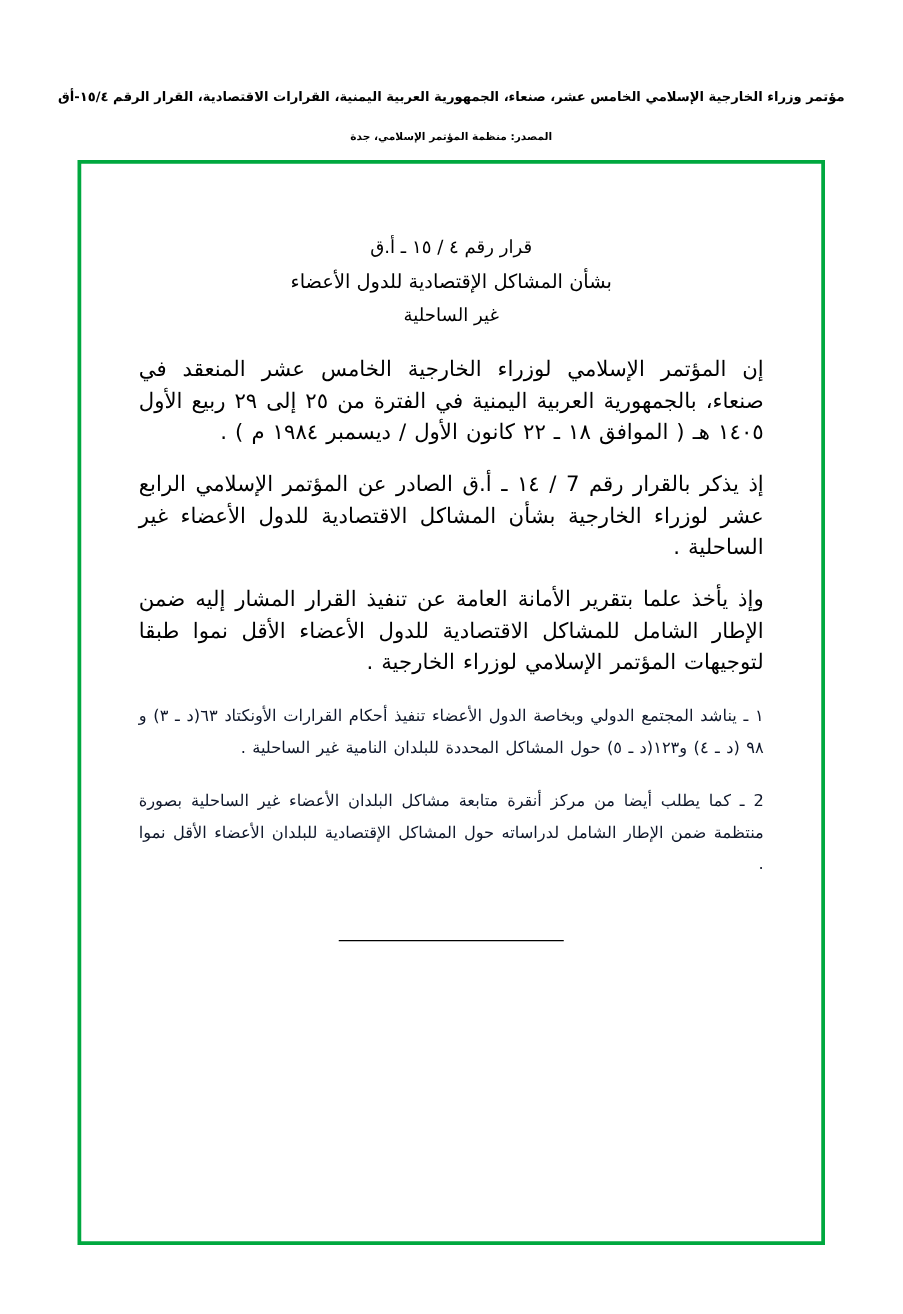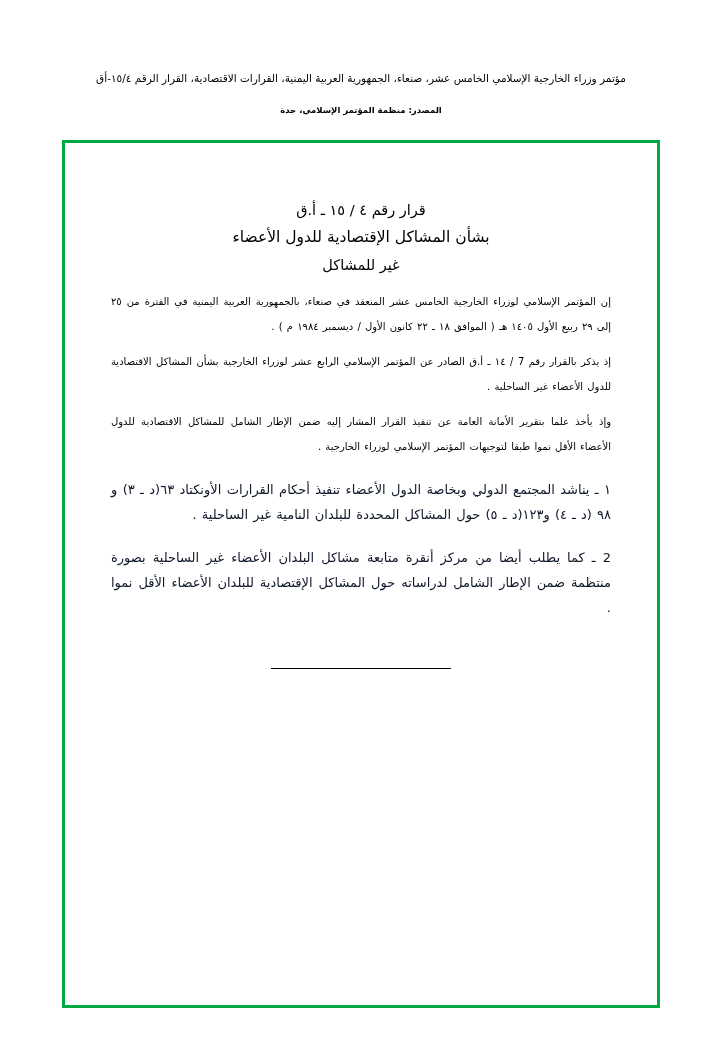--- a/index.html
+++ b/index.html
@@ -27,38 +27,38 @@
   .header {
     position: absolute;
     top: 70px;
     left: 0;
     width: 722px;
     text-align: center;
     direction: rtl;
   }
   .header-title {
     font-size: 10.5px;
-    font-weight: normal;
+    font-weight: bold;
     color: #000;
     letter-spacing: 0px;
     line-height: 16px;
     padding: 0 40px;
   }
   .header-source {
     font-size: 8.5px;
     font-weight: bold;
     color: #000;
     margin-top: 18px;
     line-height: 13px;
   }
 
   
   .frame {
     position: absolute;
-    top: 140px;
+    top: 128px;
     left: 62px;
     width: 598px;
     height: 868px;
     border: 3px solid #00a83f;
     box-sizing: border-box;
     background: #ffffff;
   }
 
   .frame-inner {
     position: absolute;
@@ -82,21 +82,21 @@
     line-height: 28px;
     color: #000;
   }
   .doc-title .line3 {
     font-size: 14.5px;
     line-height: 28px;
     color: #000;
   }
 
   .para {
-    font-size: 10px;
+    font-size: 17px;
     line-height: 25px;
     text-align: justify;
     text-justify: inter-word;
     color: #000;
     word-spacing: 1px;
   }
 
   .numbered {
     font-size: 13px;
     line-height: 25px;
@@ -126,21 +126,21 @@
     <div class="header-title">مؤتمر وزراء الخارجية الإسلامي الخامس عشر، صنعاء، الجمهورية العربية اليمنية، القرارات الاقتصادية، القرار الرقم ١٥/٤-أق</div>
     <div class="header-source">المصدر:  منظمة المؤتمر الإسلامي، جدة</div>
   </div>
 
   <div class="frame">
     <div class="frame-inner">
 
       <div class="doc-title">
         <div class="line1">قرار رقم ٤ / ١٥ ـ أ.ق</div>
         <div class="line2">بشأن المشاكل الإقتصادية للدول الأعضاء</div>
-        <div class="line3">غير للمشاكل</div>
+        <div class="line3">غير الساحلية</div>
       </div>
 
       <p class="para">إن المؤتمر الإسلامي لوزراء الخارجية الخامس عشر المنعقد في صنعاء، بالجمهورية العربية اليمنية في الفترة من ٢٥ إلى ٢٩ ربيع الأول ١٤٠٥ هـ ( الموافق ١٨ ـ ٢٢ كانون الأول / ديسمبر ١٩٨٤ م ) .</p>
       <p class="para">إذ يذكر بالقرار رقم 7 / ١٤ ـ أ.ق الصادر عن المؤتمر الإسلامي الرابع عشر لوزراء الخارجية بشأن المشاكل الاقتصادية للدول الأعضاء غير الساحلية .</p>
       <p class="para">وإذ يأخذ علما بتقرير الأمانة العامة عن تنفيذ القرار المشار إليه ضمن الإطار الشامل للمشاكل الاقتصادية للدول الأعضاء الأقل نموا طبقا لتوجيهات المؤتمر الإسلامي لوزراء الخارجية .</p>
 
       <p class="numbered">١ ـ يناشد المجتمع الدولي وبخاصة الدول الأعضاء تنفيذ أحكام القرارات الأونكتاد ٦٣(د ـ ٣) و ٩٨ (د ـ ٤) و١٢٣(د ـ ٥) حول المشاكل المحددة للبلدان النامية غير الساحلية .</p>
       <p class="numbered">2 ـ كما يطلب أيضا من مركز أنقرة متابعة مشاكل البلدان الأعضاء غير الساحلية بصورة منتظمة ضمن الإطار الشامل لدراساته حول المشاكل الإقتصادية للبلدان الأعضاء الأقل نموا .</p>
 
       <div class="rule-wrap">

